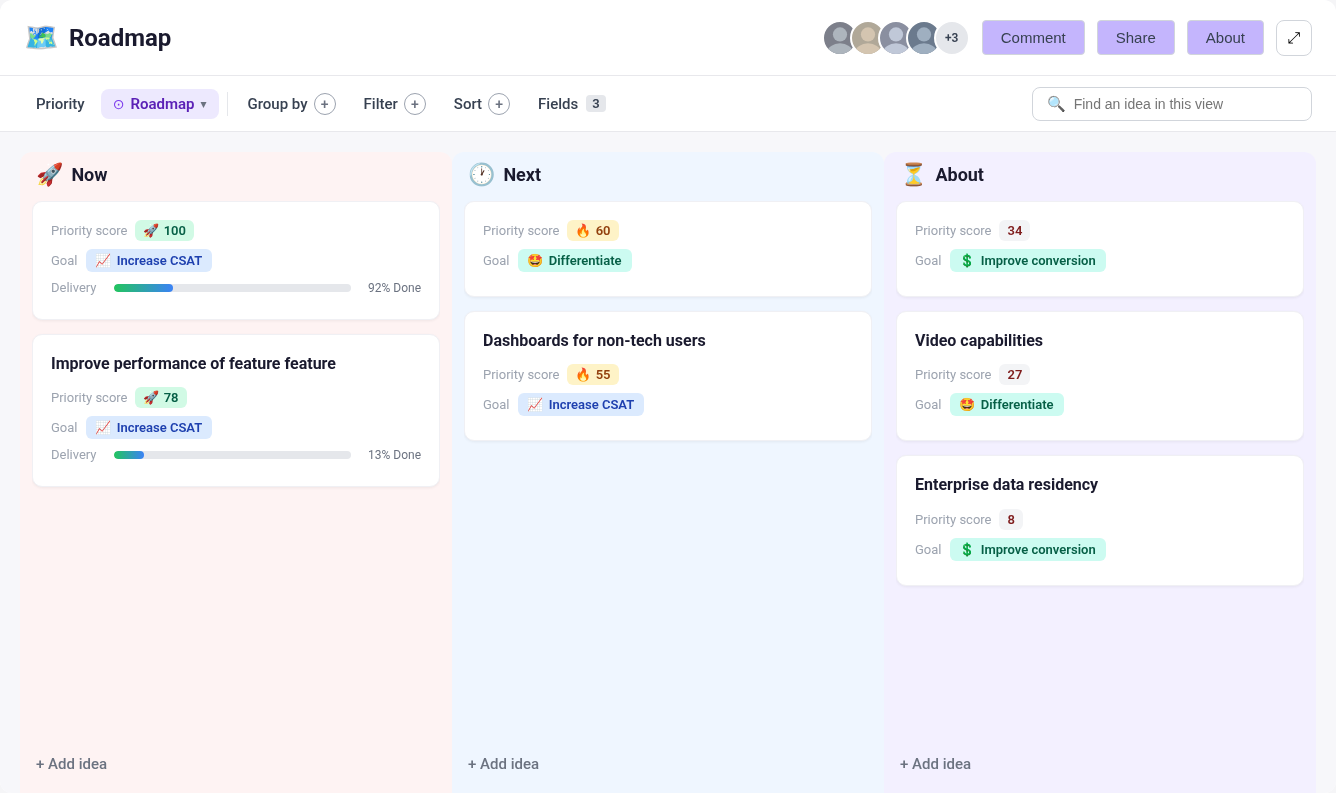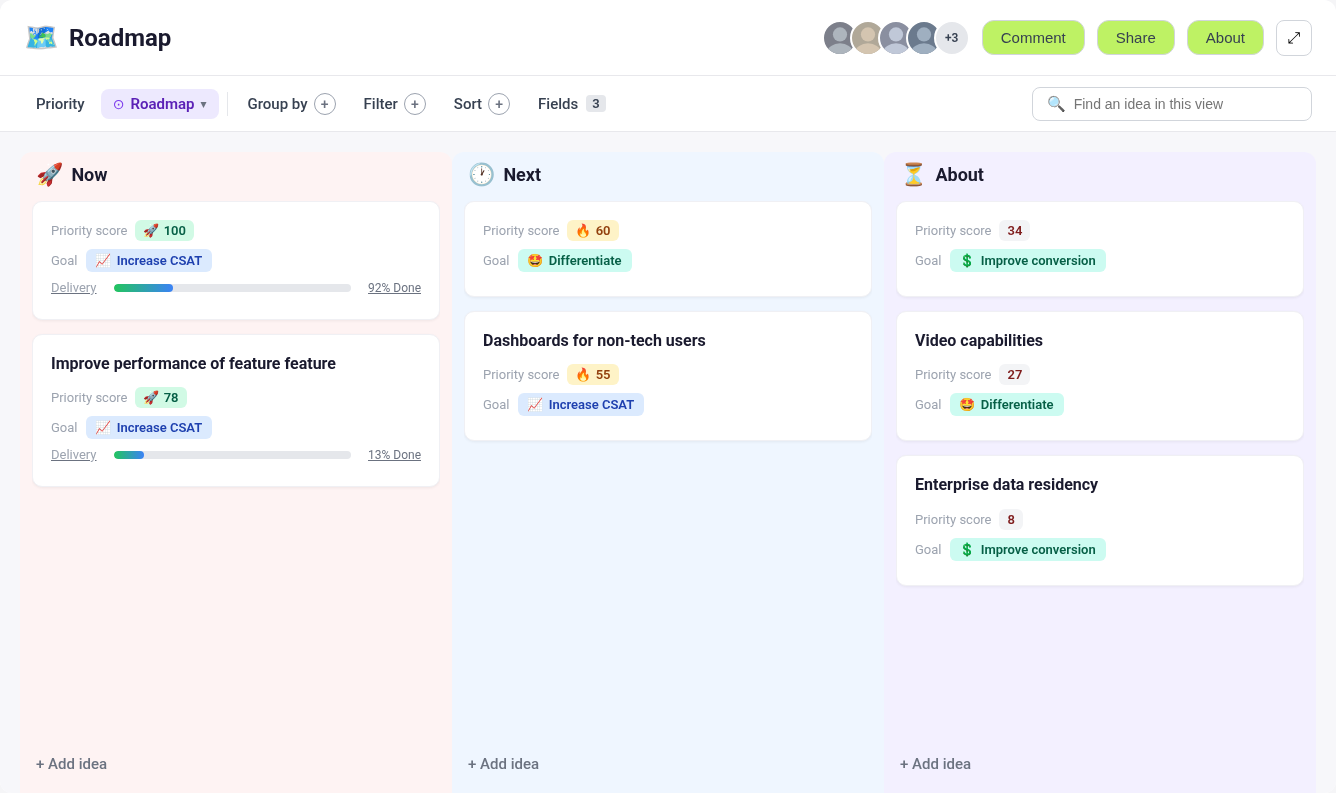--- a/index.html
+++ b/index.html
@@ -70,22 +70,22 @@
     .avatar-3 { background: #4b5563; }
     .avatar-4 { background: #374151; }
     .avatar-more {
       background: #e5e7eb;
       color: #374151;
       font-size: 12px;
     }
     .header-btn {
       padding: 8px 18px;
       border: 1.5px solid #d1d5db;
-      border-radius: 12px;
-      background: #bef264;
+      border-radius: 4px;
+      background: #c4b5fd;
       font-size: 15px;
       font-weight: 500;
       color: #374151;
       cursor: pointer;
       white-space: nowrap;
     }
     .expand-btn {
       width: 36px;
       height: 36px;
       border: 1.5px solid #d1d5db;
@@ -251,21 +251,20 @@
       font-size: 13px;
       font-weight: 600;
     }
     .goal-blue { background: #dbeafe; color: #1e40af; }
     .goal-teal { background: #ccfbf1; color: #065f46; }
     .delivery-bar-container {
       display: flex;
       align-items: center;
       gap: 17px;
       margin-top: 2px;
-      text-decoration: underline;
     }
     .delivery-bar-track {
       flex: 1;
       height: 8px;
       background: #e5e7eb;
       border-radius: 4px;
       overflow: hidden;
       position: relative;
     }
     .delivery-bar-fill {

